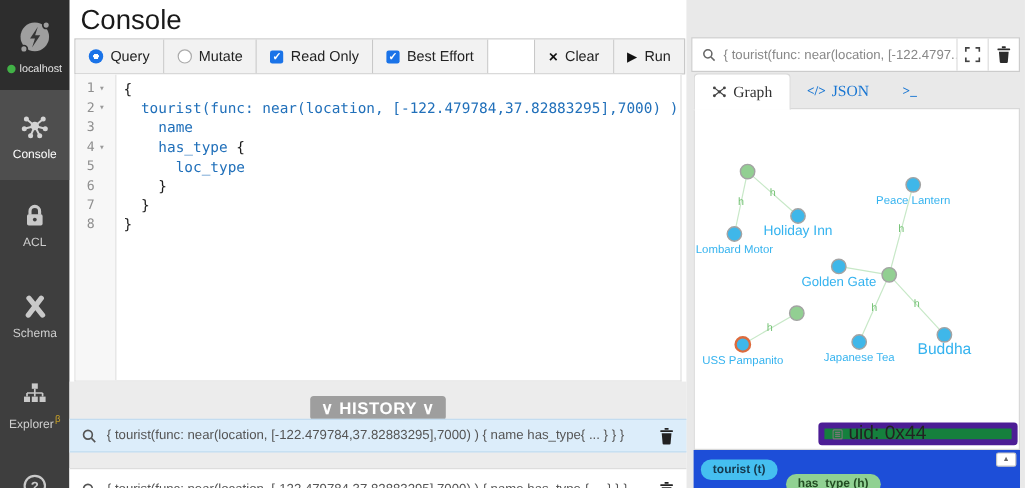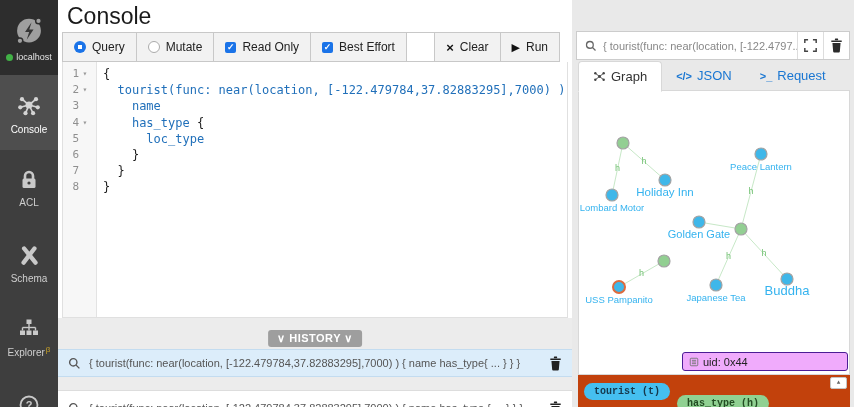--- a/index.html
+++ b/index.html
@@ -14,21 +14,21 @@
   .sb-item.localhost { background:#2d2d2d; }
   .sb-item.active { background:#4e4e4e; color:#ffffff; }
   .sb-label-row { display:flex; align-items:center; gap:3px; font-size:9px; color:#e4e4e4; }
   .status-dot { width:7px; height:7px; border-radius:50%; background:#41b146; }
   .beta-sup { color:#c9a227; font-size:8px; vertical-align:super; margin-left:1px; }
 
   
   .main { position:absolute; left:58px; top:0; width:514px; height:407px; background:#ffffff; }
   .page-title { position:absolute; top:3px; left:9px; font-size:23px; font-weight:500; color:#1a1a1a; }
 
-  .toolbar { position:absolute; top:32px; left:4px; right:12px; height:30px; display:flex;
+  .toolbar { position:absolute; top:32px; left:4px; right:1px; height:30px; display:flex;
     border:1px solid #c8c8c8; background:#f2f2f2; font-size:12px; color:#222; }
   .tb-cell { display:flex; align-items:center; gap:6px; padding:0 11px;
     border-right:1px solid #c8c8c8; background:#f2f2f2; cursor:pointer; white-space:nowrap; }
   .tb-cell:last-child { border-right:none; }
   .tb-spacer { flex:1; background:#ffffff; border-right:1px solid #c8c8c8; }
   .radio { width:12px; height:12px; border-radius:50%; background:#fff; border:1px solid #ababab; }
   .radio.on { border:none; background:radial-gradient(circle,#ffffff 0 2.2px,#1a73e8 2.3px); }
   .checkbox { width:11px; height:11px; border-radius:2px; background:#1a73e8; color:#fff;
     font-size:9px; line-height:11px; text-align:center; font-weight:bold; }
   .x-glyph { font-weight:bold; font-size:13px; color:#111; }
@@ -45,21 +45,21 @@
   .ln { width:33px; flex:none; color:#8f8f8f; font-size:11px; display:flex; }
   .ln .num { width:16px; text-align:right; }
   .ln .fold { width:12px; text-align:center; color:#9a9a9a; font-size:8px; }
   .code { white-space:pre; padding-left:7px; color:#1b1b1b; }
   .tk-b { color:#2170ba; }
   .tk-k { color:#1b1b1b; }
 
   
   .history-zone { position:absolute; top:318px; left:0; right:0; bottom:0; background:#ececec; }
   .history-pill { position:absolute; top:12px; left:50%; transform:translateX(-50%);
-    background:#9e9e9e; color:#ffffff; font-size:11px; font-weight:bold; letter-spacing:.5px;
+    background:#9e9e9e; color:#ffffff; font-size:14px; font-weight:bold; letter-spacing:.5px;
     padding:2px 9px; border-radius:3px; cursor:pointer; white-space:nowrap; }
   .h-item { position:absolute; left:0; right:0; display:flex; align-items:center; gap:8px;
     padding:4px 10px; cursor:pointer; }
   .h-item.first { top:31px; height:28px; background:#dcedfa; border-top:1px solid #c3dcf0;
     border-bottom:1px solid #c3dcf0; }
   .h-item.second { top:72px; height:35px; background:#ffffff; border-top:1px solid #dddddd; }
   .h-text { flex:1; font-size:11px; color:#555; white-space:nowrap; overflow:hidden; }
   .h-trash { flex:none; cursor:pointer; }
 
   
@@ -68,34 +68,34 @@
     border:1px solid #cccccc; display:flex; align-items:center; }
   .search-q { flex:1; font-size:11px; color:#888; white-space:nowrap; overflow:hidden;
     padding-left:6px; }
   .sr-btn { flex:none; width:26px; height:100%; border-left:1px solid #dddddd; display:flex;
     align-items:center; justify-content:center; cursor:pointer; }
   .search-mag { margin-left:8px; flex:none; }
 
   .tabs { position:absolute; top:60px; left:2px; right:4px; height:31px; display:flex;
     align-items:flex-end; z-index:3; }
   .tab { display:flex; align-items:center; gap:5px; padding:0 14px; height:30px;
-    font-size:13px; color:#1976d2; cursor:pointer; line-height:30px; }
+    font-size:13px; color:#1976d2; cursor:pointer; line-height:30px;font-family:Liberation Serif, serif; }
   .tab.active { background:#ffffff; border:1px solid #d8d8d8; border-bottom:1px solid #ffffff;
     border-radius:4px 4px 0 0; color:#333; height:31px; margin-bottom:-1px; }
   .tab-ico-txt { font-weight:bold; font-size:11px; }
 
   .graph-box { position:absolute; top:90px; left:2px; right:4px; bottom:32px; background:#fff;
     border:1px solid #d8d8d8; z-index:1; }
   .graph-canvas { position:absolute; inset:0; width:100%; height:100%; }
   .uid-box { position:absolute; right:1px; bottom:3px; width:166px; height:19px;
-    background:#f0abfc; border:1px solid #4c1d95; border-radius:3px; display:flex; align-items:center;
-    gap:4px; padding:0 6px; font-size:11px; color:#222; z-index:2; }
-
-  .bottom-bar { position:absolute; bottom:0; left:2px; right:4px; height:32px; background:#c2410c;
-    display:flex; align-items:center; padding-left:6px; gap:7px;font-family:Liberation Mono, monospace; }
+    background:#15803d; border:5px solid #4c1d95; border-radius:3px; display:flex; align-items:center;
+    gap:4px; padding:0 6px; font-size:16px; color:#222; z-index:2; }
+
+  .bottom-bar { position:absolute; bottom:0; left:2px; right:4px; height:32px; background:#1d4ed8;
+    display:flex; align-items:center; padding-left:6px; gap:7px; }
   .badge { font-size:10px; font-weight:bold; padding:3px 10px; border-radius:9px; cursor:pointer; }
   .badge.tourist { background:#45bff0; color:#15384d; }
   .badge.hastype { background:#90d192; color:#234d23;margin-top:24px; }
   .collapse-btn { position:absolute; right:3px; top:2px; width:17px; height:12px;
     border:1px solid #c5c5c5; border-radius:2px; background:#fff; color:#666; font-size:6px;
     line-height:10px; text-align:center; cursor:pointer; }
 </style>
 </head>
 <body>
 
@@ -363,21 +363,20 @@
         </svg>
       </span>
       <span>Graph</span>
     </div>
     <div class="tab">
       <span class="tab-ico-txt">&lt;/&gt;</span>
       <span>JSON</span>
     </div>
     <div class="tab">
       <span class="tab-ico-txt">&gt;_</span>
-      <span>Request</span>
     </div>
   </div>
 
   <div class="graph-box">
     <svg class="graph-canvas" viewBox="0 0 270 283">
         <line x1="44" y1="52" x2="33" y2="104" stroke="#c7e8c7" stroke-width="1"></line>
         <text x="38.5" y="80" fill="#74c274" font-size="9" text-anchor="middle" font-family="Liberation Sans, sans-serif">h</text>
         <line x1="44" y1="52" x2="86" y2="89" stroke="#c7e8c7" stroke-width="1"></line>
         <text x="65" y="72.5" fill="#74c274" font-size="9" text-anchor="middle" font-family="Liberation Sans, sans-serif">h</text>
         <line x1="162" y1="138" x2="182" y2="63" stroke="#c7e8c7" stroke-width="1"></line>

